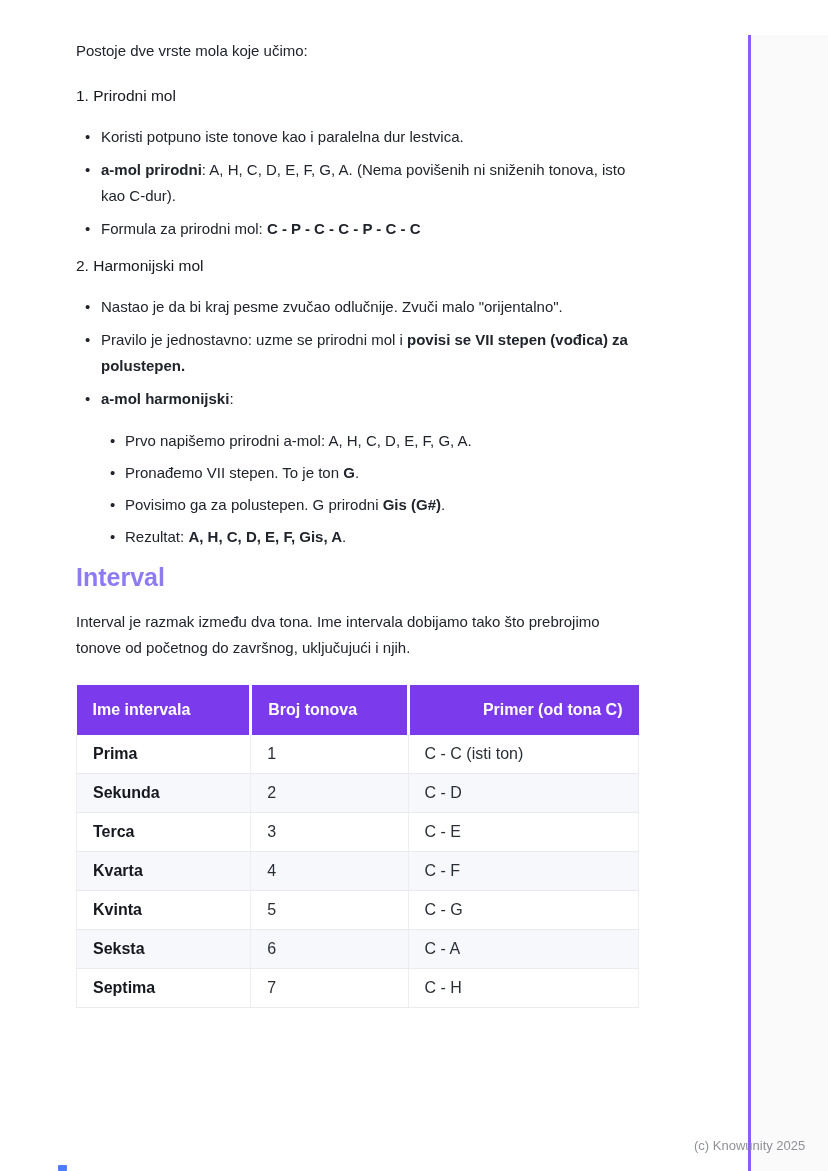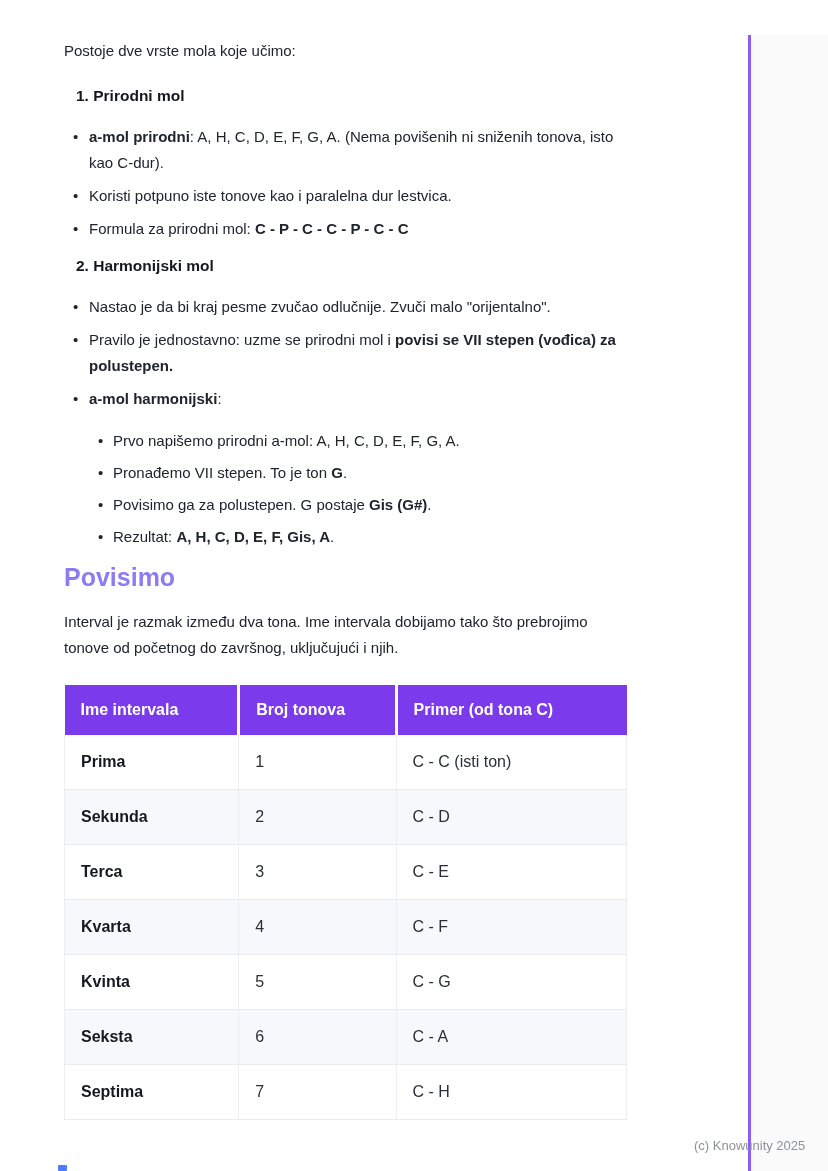--- a/index.html
+++ b/index.html
@@ -7,32 +7,31 @@
   body {
     position:relative;
     background:#ffffff;
     overflow:hidden;
     font-family:"Liberation Sans", sans-serif;
     color:#20242c;
     font-size:15px;
   }
   .content {
     position:absolute;
-    left:64px;
+    left:76px;
     top:38px;
     width:566px;
   }
   .intro { line-height:26px; margin-bottom:20px; }
   .section-title {
     font-size:15.5px;
-    font-weight:bold;
+    font-weight:normal;
     color:#15181e;
     line-height:24px;
     margin-bottom:16px;
-    margin-left:12px;
   }
   ul.bullets { list-style:none; margin-bottom:12px; }
   ul.bullets > li {
     position:relative;
     padding-left:25px;
     margin-bottom:7px;
     line-height:26px;
   }
   ul.bullets > li::before {
     content:"\2022";
@@ -74,23 +73,23 @@
   table.intervals-table col.c2 { width:28%; }
   table.intervals-table col.c3 { width:41%; }
   table.intervals-table th {
     background:#7c3aed;
     color:#ffffff;
     font-weight:bold;
     text-align:left;
     padding:16px 16px;
     border-right:3px solid #ffffff;
   }
-  table.intervals-table th:last-child { border-right:none; }
+  table.intervals-table th:last-child { border-right:none;text-align:right; }
   table.intervals-table td {
-    padding:18px 16px;
+    padding:10px 16px;
     border-bottom:1px solid #e8eaee;
     border-right:1px solid #edeef2;
     background:#ffffff;
     color:#2a2e36;
   }
   table.intervals-table td:first-child {
     font-weight:bold;
     border-left:1px solid #edeef2;
     color:#15181e;
   }
@@ -133,42 +132,42 @@
 </head>
 <body>
 
 <div class="content">
 
   <p class="intro">Postoje dve vrste mola koje učimo:</p>
 
   <h3 class="section-title">1. Prirodni mol</h3>
 
   <ul class="bullets">
+    <li><span>Koristi potpuno iste tonove kao i paralelna dur lestvica.</span></li>
     <li><span class="b">a-mol prirodni</span><span>: A, H, C, D, E, F, G, A. (Nema povišenih ni sniženih tonova, isto kao C-dur).</span></li>
-    <li><span>Koristi potpuno iste tonove kao i paralelna dur lestvica.</span></li>
     <li><span>Formula za prirodni mol: </span><span class="b">C - P - C - C - P - C - C</span></li>
   </ul>
 
   <h3 class="section-title">2. Harmonijski mol</h3>
 
   <ul class="bullets">
     <li><span>Nastao je da bi kraj pesme zvučao odlučnije. Zvuči malo "orijentalno".</span></li>
     <li><span>Pravilo je jednostavno: uzme se prirodni mol i </span><span class="b">povisi se VII stepen (vođica) za polustepen</span><span class="b">.</span></li>
     <li>
       <span class="b">a-mol harmonijski</span><span>:</span>
       <ul class="nested">
         <li><span>Prvo napišemo prirodni a-mol: A, H, C, D, E, F, G, A.</span></li>
         <li><span>Pronađemo VII stepen. To je ton </span><span class="b">G</span><span>.</span></li>
-        <li><span>Povisimo ga za polustepen. G postaje </span><span class="b">Gis (G#)</span><span>.</span></li>
+        <li><span>Povisimo ga za polustepen. G prirodni </span><span class="b">Gis (G#)</span><span>.</span></li>
         <li><span>Rezultat: </span><span class="b">A, H, C, D, E, F, Gis, A</span><span>.</span></li>
       </ul>
     </li>
   </ul>
 
-  <h2 class="intervals-heading">Povisimo</h2>
+  <h2 class="intervals-heading">Interval</h2>
 
   <p class="intervals-desc">Interval je razmak između dva tona. Ime intervala dobijamo tako što prebrojimo tonove od početnog do završnog, uključujući i njih.</p>
 
   <table class="intervals-table">
     <colgroup>
         <col class="c1">
         <col class="c2">
         <col class="c3">
       </colgroup>
     <thead>

